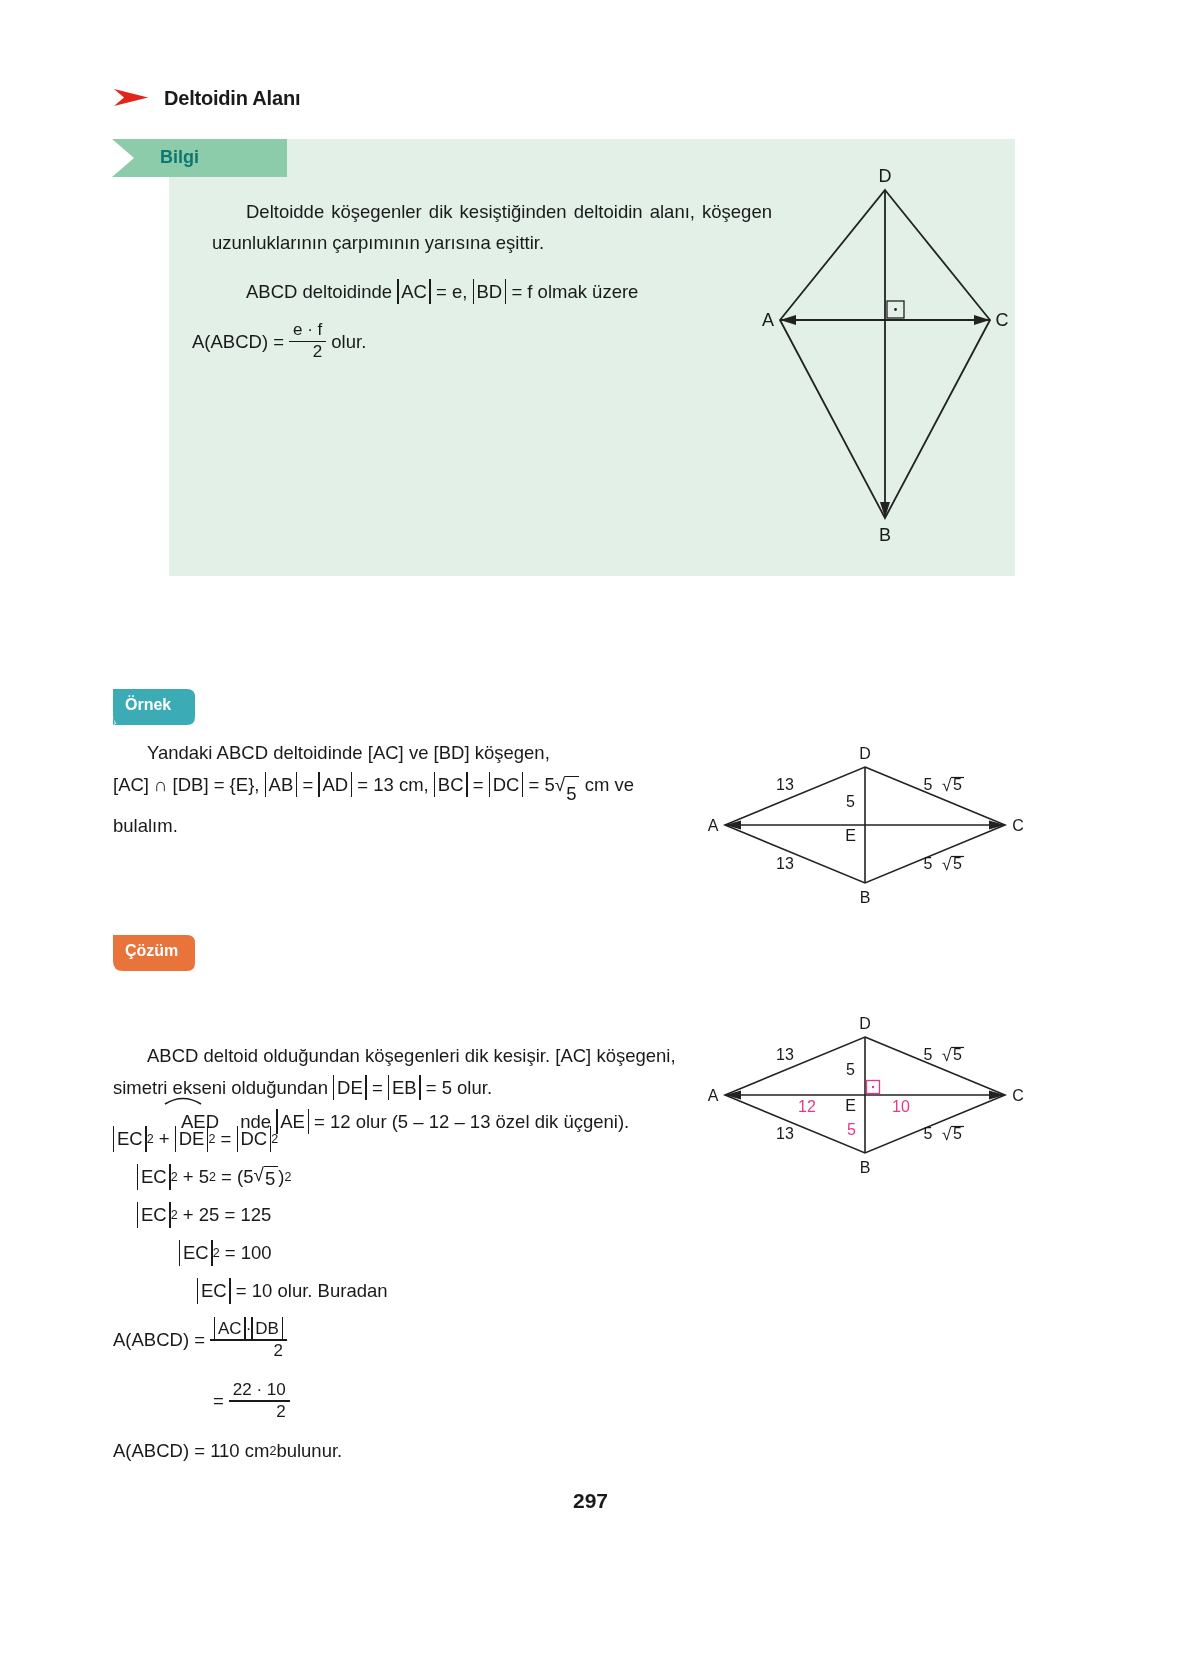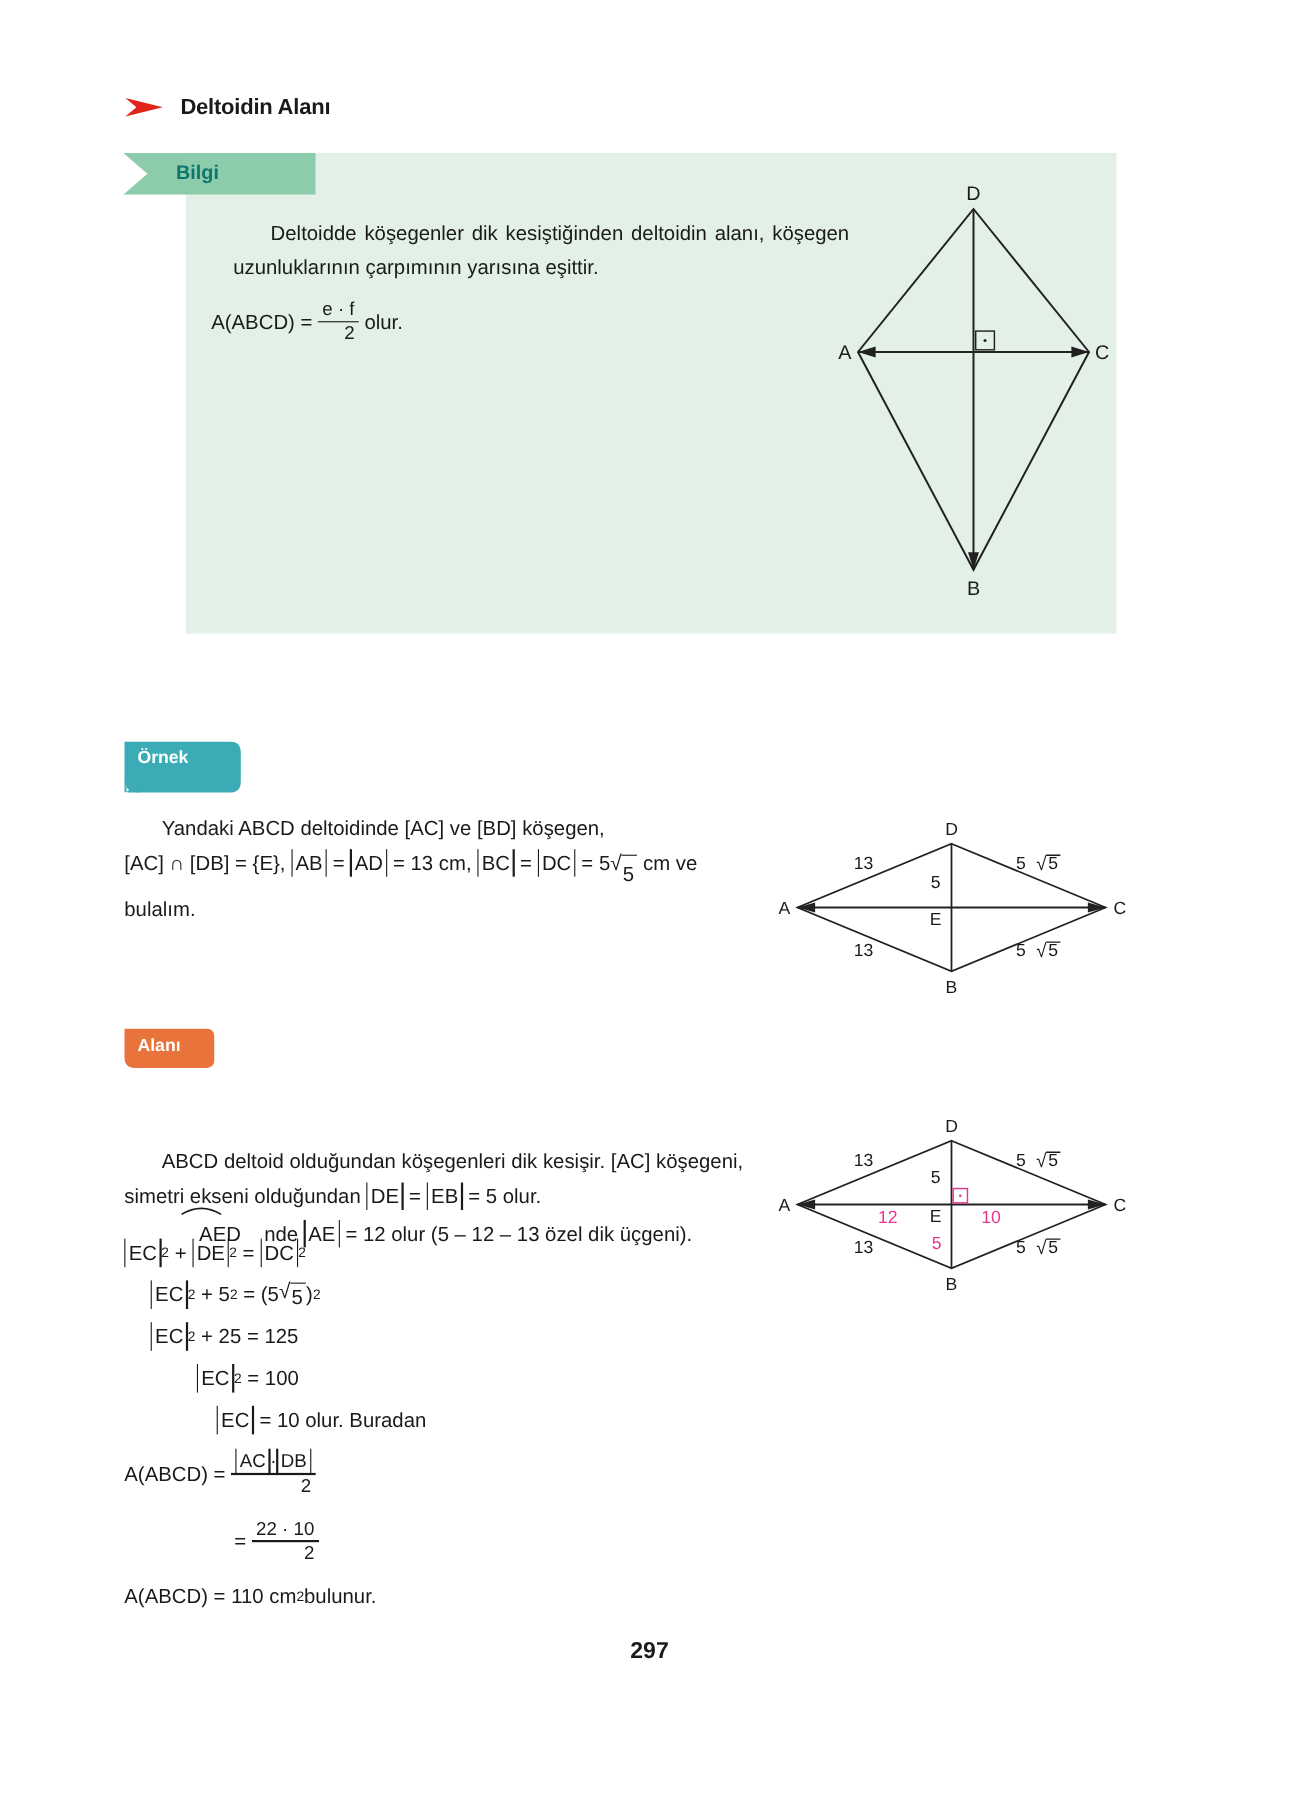--- a/index.html
+++ b/index.html
@@ -133,21 +133,21 @@
   }
   .tab-generic .shape { position: absolute; inset: 0; }
   .tab-generic .label {
     position: absolute;
     left: 12px;
     top: 7px;
     font-size: 16px;
     font-weight: bold;
     color: #ffffff;
   }
-  #tab-ornek { left: 113px; top: 674px; padding-left: 24px; }
+  #tab-ornek { left: 113px; top: 689px; }
   #tab-cozum { left: 113px; top: 935px; }
 
   
   .ornek-text {
     position: absolute;
     left: 113px;
     top: 737px;
     width: 600px;
     font-size: 18.5px;
     line-height: 32px;
@@ -240,20 +240,27 @@
 
 <div class="tab-bilgi">
   <svg class="shape" viewBox="0 0 175 38" preserveAspectRatio="none">
     <path d="M0 0 H175 V38 H0 L22 19 Z" fill="#8cccab"></path>
   </svg>
   <span class="label">Bilgi</span>
 </div>
 
 <div class="bilgi-text">
   <p class="para1">Deltoidde köşegenler dik kesiştiğinden deltoidin alanı, köşegen uzunluklarının çarpımının yarısına eşittir.</p>
+  <p class="para2">
+    <span>ABCD deltoidinde</span>
+    <span class="abs">AC</span>
+    <span>= e,</span>
+    <span class="abs">BD</span>
+    <span>= f olmak üzere</span>
+  </p>
   <div class="formula-line">
     <span>A(ABCD) =</span>
     <span class="frac">
       <span class="num">e · f</span>
       <span class="bar"></span>
       <span class="den">2</span>
     </span>
     <span>olur.</span>
   </div>
 </div>
@@ -334,21 +341,21 @@
     <text class="dgm-text" x="252" y="135" font-size="17" fill="#1a1a1a">√</text>
     <line x1="261" y1="121.5" x2="274" y2="121.5" stroke="#1a1a1a" stroke-width="1.2"></line>
     <text class="dgm-text" x="263" y="134" font-size="16" fill="#1a1a1a">5</text>
   </g>
 </svg>
 
 <div class="tab-generic" id="tab-cozum">
   <svg class="shape" viewBox="0 0 82 36" preserveAspectRatio="none">
     <path d="M0 0 H74 Q82 0 82 8 V28 Q82 36 74 36 H10 Q0 36 0 26 Z" fill="#e8743b"></path>
   </svg>
-  <span class="label">Alanı</span>
+  <span class="label">Çözüm</span>
 </div>
 
 <div class="cozum-text">
   <p class="indent">
     <span>ABCD deltoid olduğundan köşegenleri dik kesişir. [AC] köşegeni, simetri ekseni olduğundan</span>
     <span class="abs">DE</span>
     <span>=</span>
     <span class="abs">EB</span>
     <span>= 5 olur.</span>
   </p>

